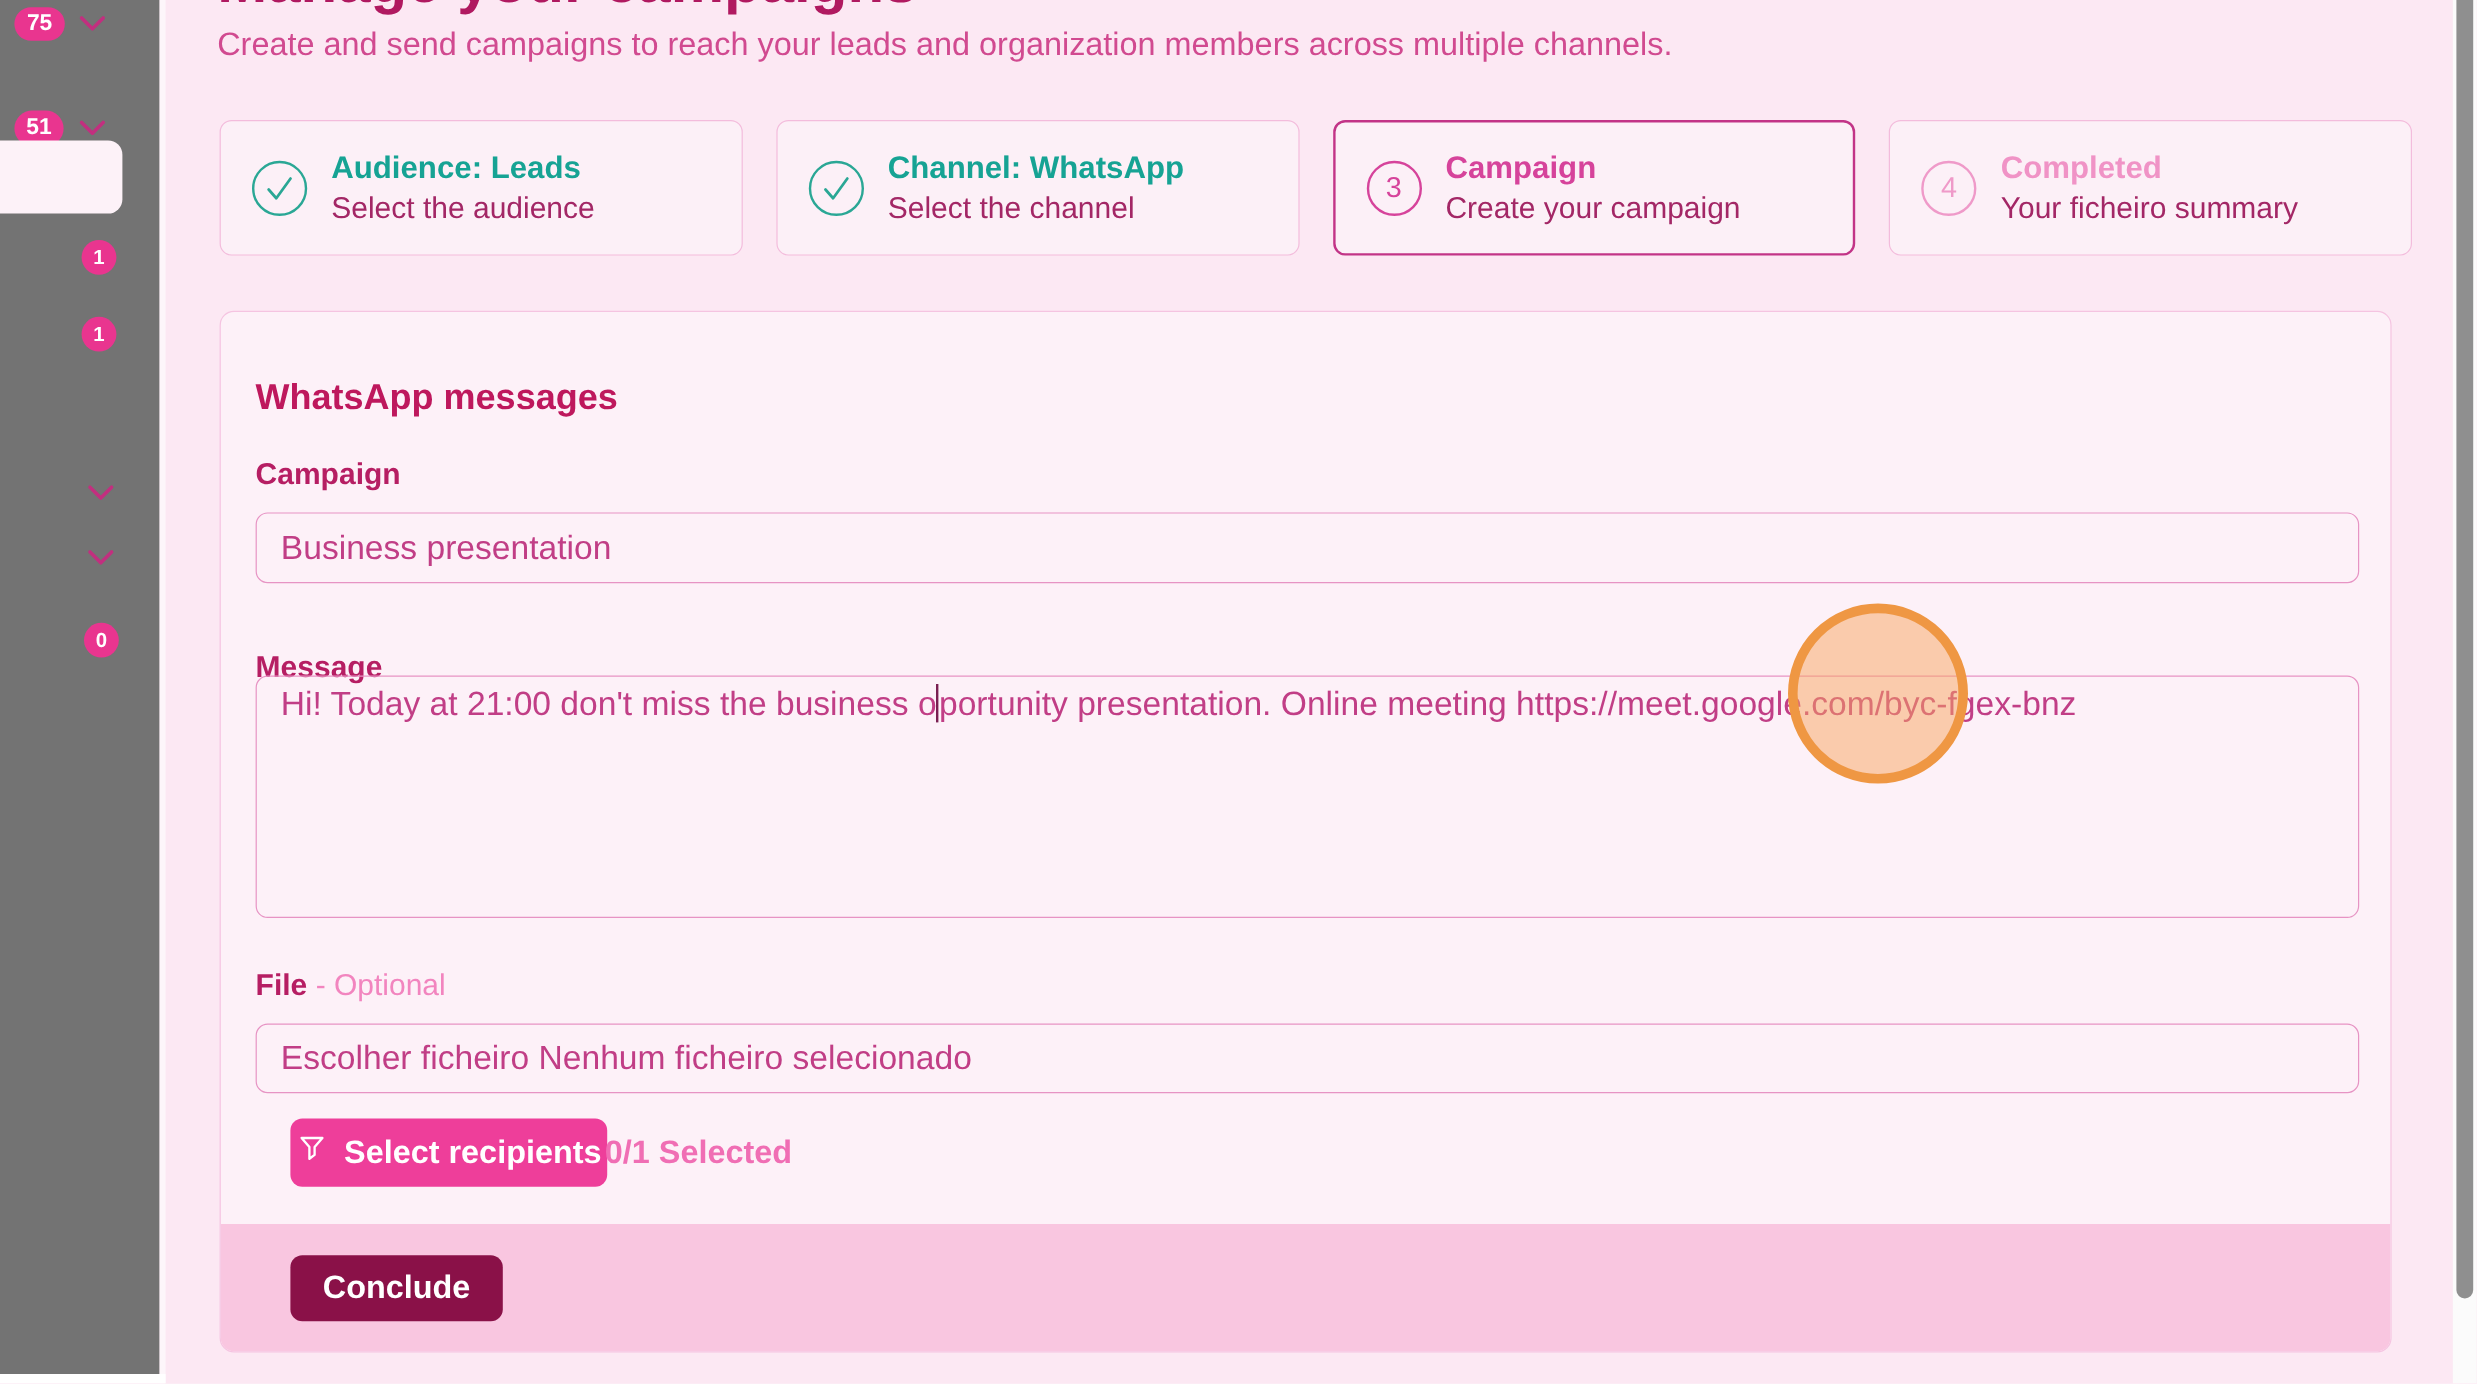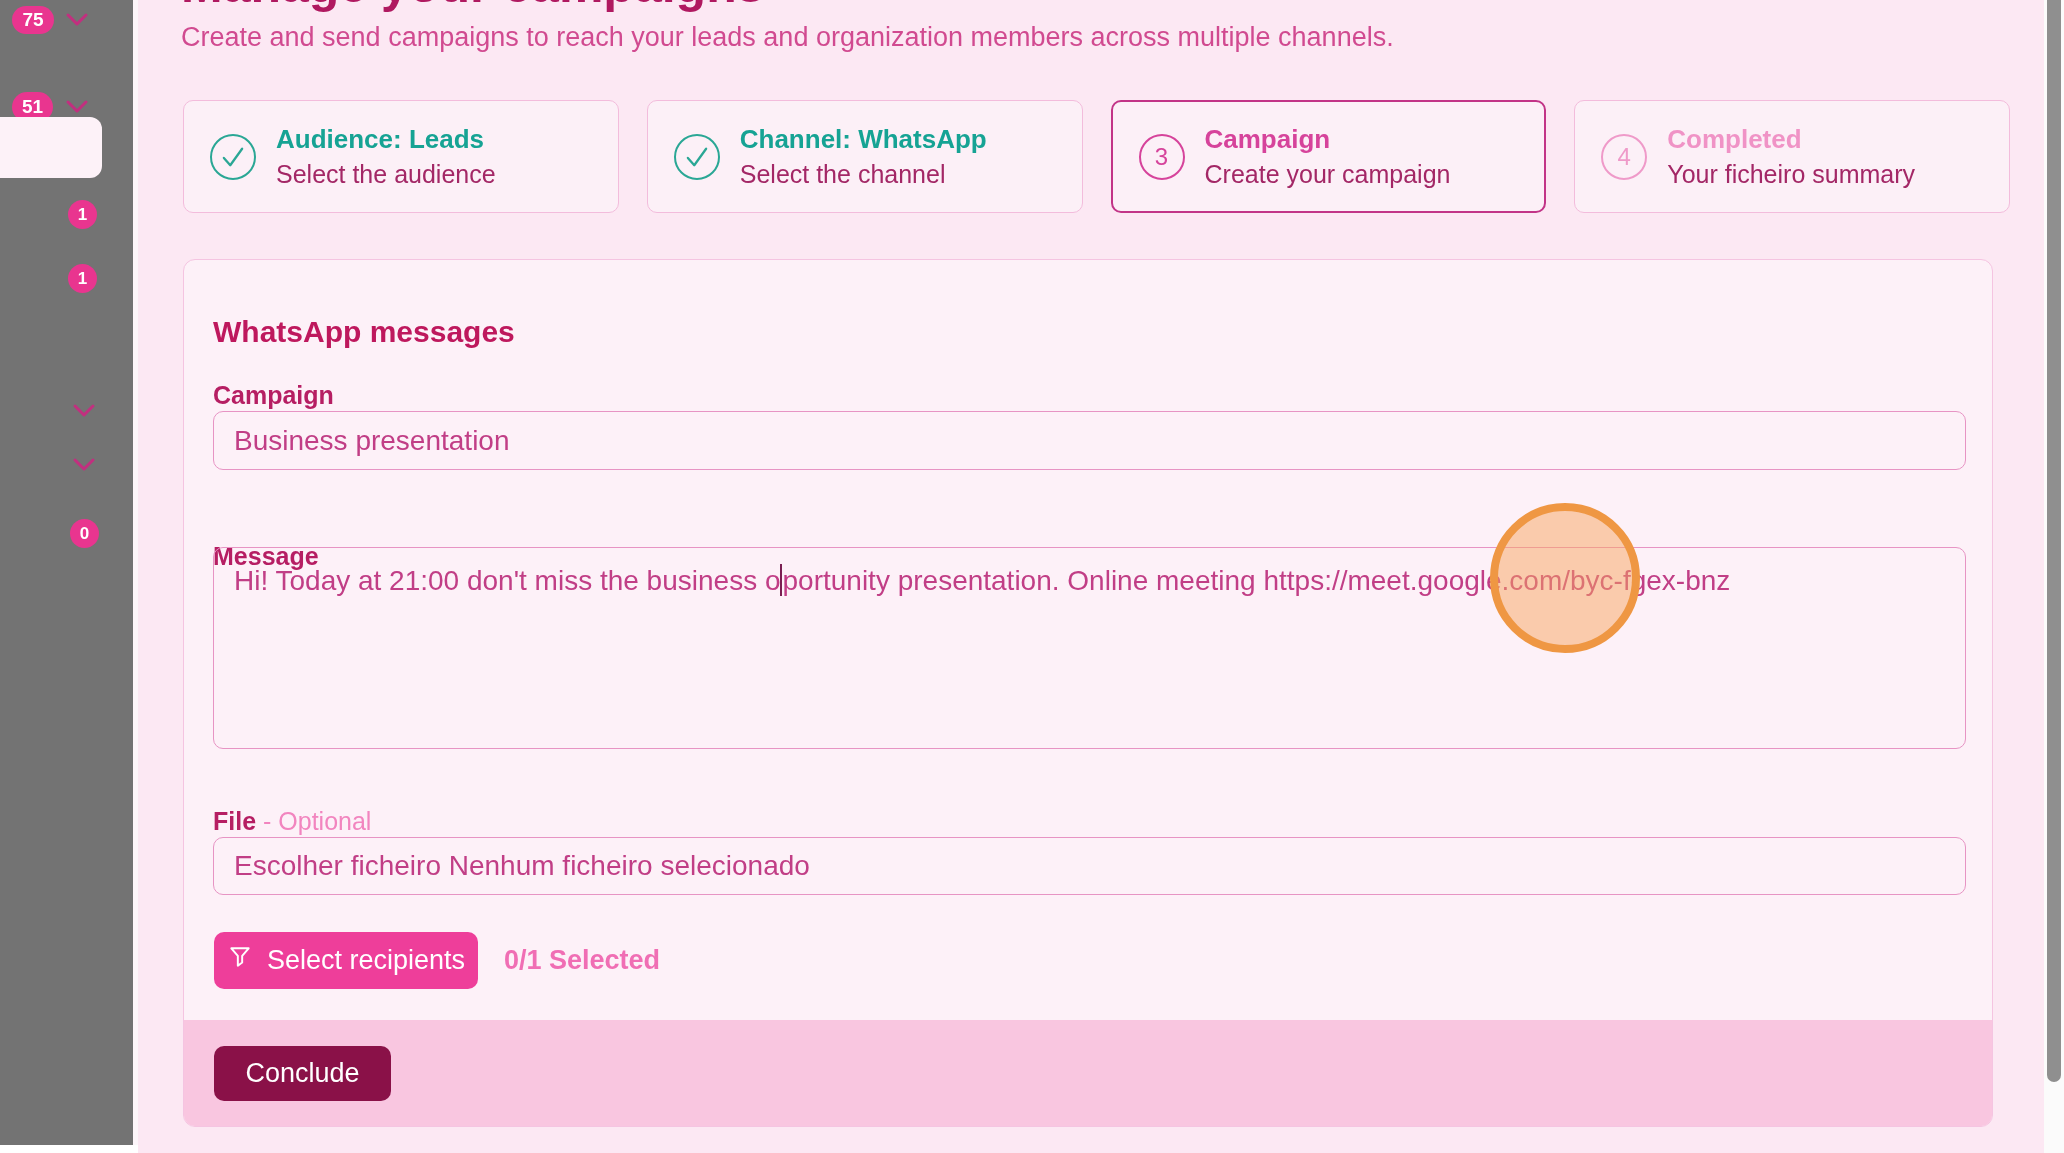--- a/index.html
+++ b/index.html
@@ -39,26 +39,26 @@
   .step-title.lightpink { color:#f093c6; }
   .step-sub { font-size:25px; color:#a32766; margin-top:5px; }
 
   
   .main-card { position:absolute; left:183px; top:259px; width:1810px; height:868px;
                background:#fdf1f8; border:1.5px solid #f5c4e1; border-radius:12px; overflow:hidden; }
   .card-heading { position:absolute; left:29px; top:55px; font-size:30px; font-weight:bold; color:#be185d; }
   .field-label { position:absolute; left:29px; font-size:25px; font-weight:bold; color:#b61e63; }
   .optional { color:#f285bf; font-weight:normal; }
   .text-box { position:absolute; left:29px; width:1753px; background:transparent;
-              border:1.5px solid #e794c4; border-radius:10px; color:#c13e86; font-size:28px; }
+              border:1.5px solid #e794c4; border-radius:10px; color:#c13e86; font-size:28px;margin-top:16px; }
   .input-like { height:59px; display:flex; align-items:center; padding:0 20px; }
-  .area-like { height:202px; padding:14px 20px; line-height:38px; }
+  .area-like { height:202px; padding:4px 20px; line-height:38px; }
   .caret { display:inline-block; width:2px; height:32px; background:#7a1f52; vertical-align:text-bottom; }
-  .btn { border:none; border-radius:10px; color:#fff; font-weight:normal; font-size:27px;
-         display:flex; align-items:center; justify-content:center; cursor:pointer; }
+  .btn { border:none; border-radius:10px; color:#fff; font-weight:bold; font-size:27px;
+         display:flex; align-items:center; justify-content:center; cursor:pointer;margin-left:28px; }
   .btn-select { position:absolute; left:30px; top:672px; width:264px; height:57px; background:#ee3e9a; gap:14px; }
   .selected-count { position:absolute; left:320px; top:672px; height:57px; display:flex; align-items:center;
                     font-size:27px; font-weight:bold; color:#f06eb4; }
   .card-footer { position:absolute; left:0; bottom:0; width:100%; height:106px; background:#f9c6e0; }
   .btn-conclude { position:absolute; left:30px; top:26px; width:177px; height:55px; background:#8a1148; }
 
   
   .click-ring { position:absolute; left:1490px; top:503px; width:150px; height:150px; border-radius:50%;
                 border:8px solid #ef9743; background:rgba(247,166,96,0.5); z-index:20; }
   .scroll-track { position:absolute; right:0; top:0; width:20px; height:1153px; background:#fbfbfb; }

